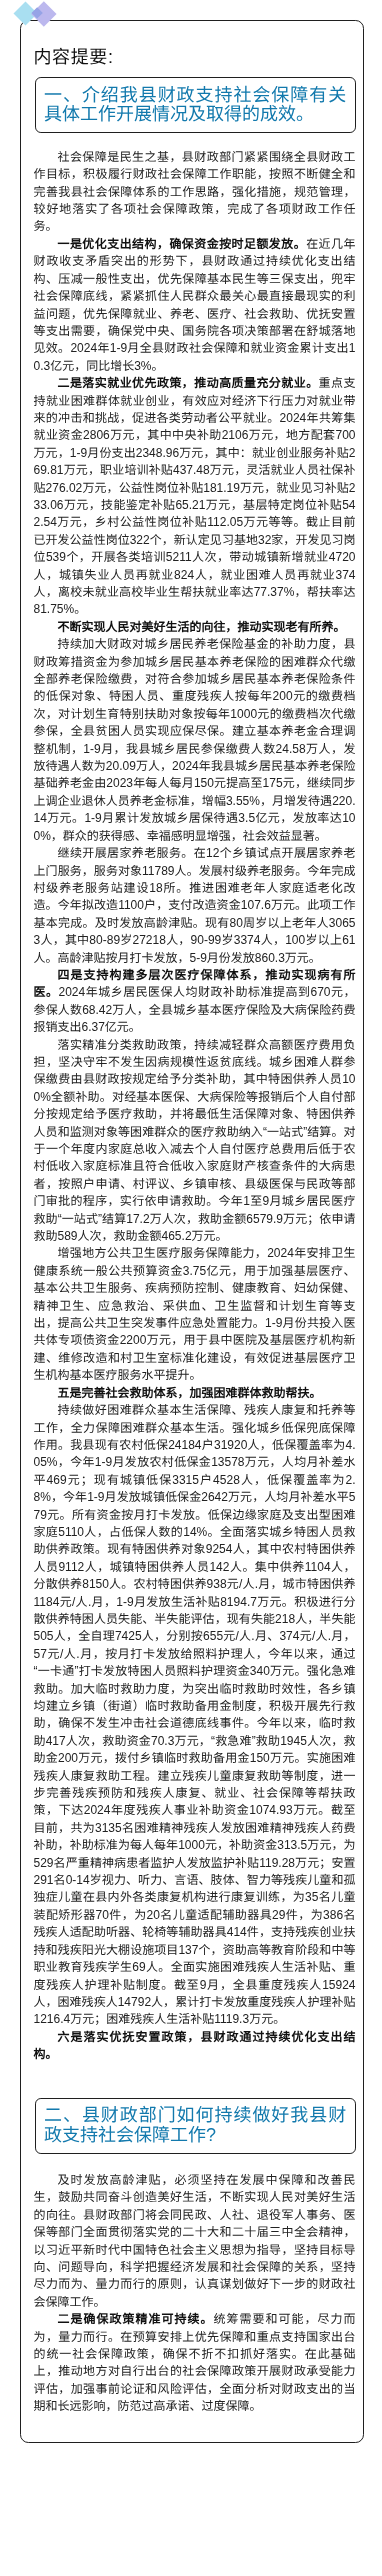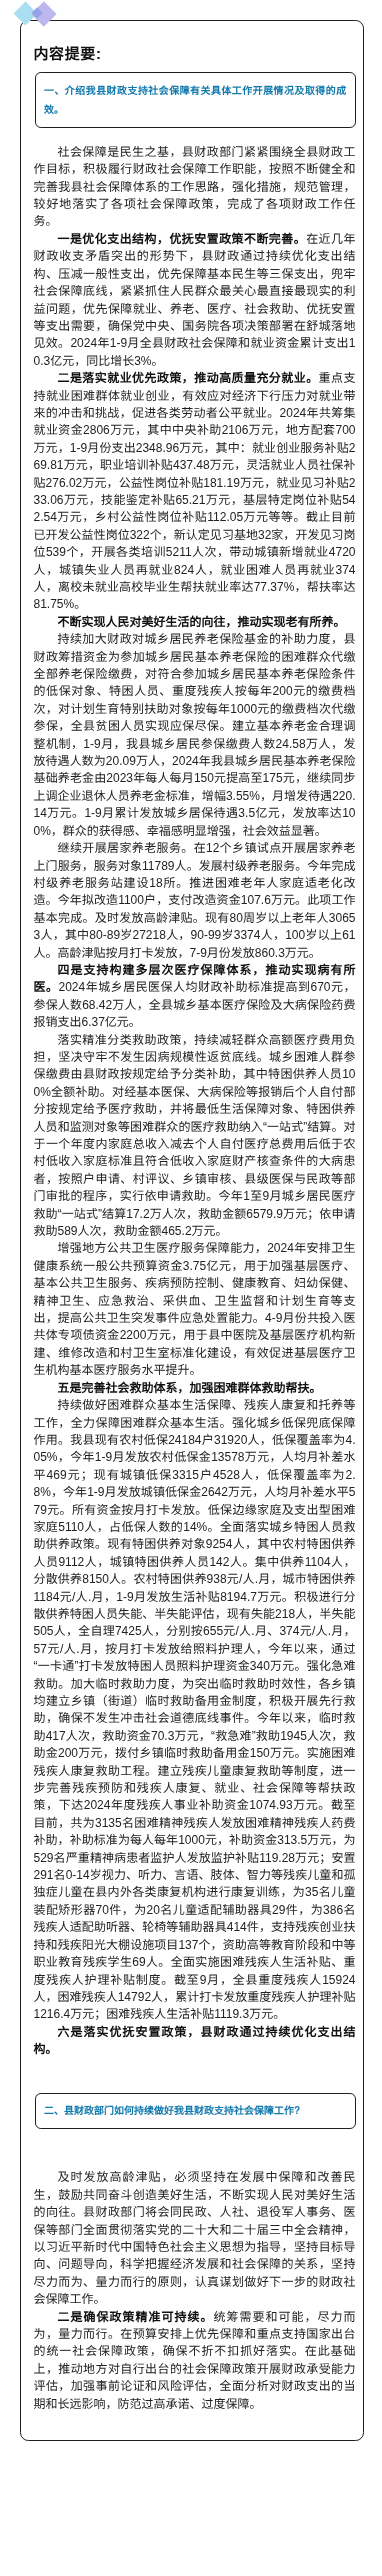--- a/index.html
+++ b/index.html
@@ -27,46 +27,46 @@
     width: 344px;
     box-sizing: border-box;
     background: #ffffff;
     border: 1.2px solid #1f1f1f;
     border-radius: 8.3px;
     padding: 11.8px 7px 26.6px 13px;
     z-index: 1;
   }
 
   .summary-label {
-    font-size: 15px;
-    font-weight: bold;
+    font-size: 18px;
+    font-weight: normal;
     color: #111111;
     margin: 9.4px 0 9.4px 0;
     letter-spacing: 0.6px;
   }
 
   .heading-box {
     box-sizing: border-box;
     border: 1.2px solid #1f1f1f;
     border-radius: 5.9px;
     padding: 7.7px 8.3px;
     margin: 0 0 15.4px 1.2px;
     background: #ffffff;
   }
   .heading-box .heading-text {
-    font-size: 10px;
+    font-size: 18px;
     line-height: 19.5px;
-    font-weight: bold;
+    font-weight: normal;
     color: #1279ad;
     text-align: justify;
     display: block;
   }
   .heading-box.second {
     margin-top: 34px;
-    margin-bottom: 40px;
+    margin-bottom: 18px;
   }
 
   .paras { margin: 0; }
   .para {
     margin: 0;
     font-size: 12px;
     line-height: 17.4px;
     text-align: justify;
     text-indent: 2em;
     color: #222222;
@@ -86,28 +86,28 @@
 <div class="frame">
 
   <div class="summary-label">内容提要:</div>
 
   <div class="heading-box">
     <span class="heading-text">一、介绍我县财政支持社会保障有关具体工作开展情况及取得的成效。</span>
   </div>
 
   <div class="paras">
       <p class="para">社会保障是民生之基，县财政部门紧紧围绕全县财政工作目标，积极履行财政社会保障工作职能，按照不断健全和完善我县社会保障体系的工作思路，强化措施，规范管理，较好地落实了各项社会保障政策，完成了各项财政工作任务。</p>
-      <p class="para"><b>一是优化支出结构，优抚安置政策不断完善。</b>在近几年财政收支矛盾突出的形势下，县财政通过持续优化支出结构、压减一般性支出，优先保障基本民生等三保支出，兜牢社会保障底线，紧紧抓住人民群众最关心最直接最现实的利益问题，优先保障就业、养老、医疗、社会救助、优抚安置等支出需要，确保党中央、国务院各项决策部署在舒城落地见效。2024年1-9月全县财政社会保障和就业资金累计支出10.3亿元，同比增长3%。</p>
+      <p class="para"><b>一是优化支出结构，确保资金按时足额发放。</b>在近几年财政收支矛盾突出的形势下，县财政通过持续优化支出结构、压减一般性支出，优先保障基本民生等三保支出，兜牢社会保障底线，紧紧抓住人民群众最关心最直接最现实的利益问题，优先保障就业、养老、医疗、社会救助、优抚安置等支出需要，确保党中央、国务院各项决策部署在舒城落地见效。2024年1-9月全县财政社会保障和就业资金累计支出10.3亿元，同比增长3%。</p>
       <p class="para"><b>二是落实就业优先政策，推动高质量充分就业。</b>重点支持就业困难群体就业创业，有效应对经济下行压力对就业带来的冲击和挑战，促进各类劳动者公平就业。2024年共筹集就业资金2806万元，其中中央补助2106万元，地方配套700万元，1-9月份支出2348.96万元，其中：就业创业服务补贴269.81万元，职业培训补贴437.48万元，灵活就业人员社保补贴276.02万元，公益性岗位补贴181.19万元，就业见习补贴233.06万元，技能鉴定补贴65.21万元，基层特定岗位补贴542.54万元，乡村公益性岗位补贴112.05万元等等。截止目前已开发公益性岗位322个，新认定见习基地32家，开发见习岗位539个，开展各类培训5211人次，带动城镇新增就业4720人，城镇失业人员再就业824人，就业困难人员再就业374人，离校未就业高校毕业生帮扶就业率达77.37%，帮扶率达81.75%。</p>
       <p class="para"><b>不断实现人民对美好生活的向往，推动实现老有所养。</b></p>
       <p class="para">持续加大财政对城乡居民养老保险基金的补助力度，县财政筹措资金为参加城乡居民基本养老保险的困难群众代缴全部养老保险缴费，对符合参加城乡居民基本养老保险条件的低保对象、特困人员、重度残疾人按每年200元的缴费档次，对计划生育特别扶助对象按每年1000元的缴费档次代缴参保，全县贫困人员实现应保尽保。建立基本养老金合理调整机制，1-9月，我县城乡居民参保缴费人数24.58万人，发放待遇人数为20.09万人，2024年我县城乡居民基本养老保险基础养老金由2023年每人每月150元提高至175元，继续同步上调企业退休人员养老金标准，增幅3.55%，月增发待遇220.14万元。1-9月累计发放城乡居保待遇3.5亿元，发放率达100%，群众的获得感、幸福感明显增强，社会效益显著。</p>
-      <p class="para">继续开展居家养老服务。在12个乡镇试点开展居家养老上门服务，服务对象11789人。发展村级养老服务。今年完成村级养老服务站建设18所。推进困难老年人家庭适老化改造。今年拟改造1100户，支付改造资金107.6万元。此项工作基本完成。及时发放高龄津贴。现有80周岁以上老年人30653人，其中80-89岁27218人，90-99岁3374人，100岁以上61人。高龄津贴按月打卡发放，7-9月份发放860.3万元。</p>
+      <p class="para">继续开展居家养老服务。在12个乡镇试点开展居家养老上门服务，服务对象11789人。发展村级养老服务。今年完成村级养老服务站建设18所。推进困难老年人家庭适老化改造。今年拟改造1100户，支付改造资金107.6万元。此项工作基本完成。及时发放高龄津贴。现有80周岁以上老年人30653人，其中80-89岁27218人，90-99岁3374人，100岁以上61人。高龄津贴按月打卡发放，5-9月份发放860.3万元。</p>
       <p class="para"><b>四是支持构建多层次医疗保障体系，推动实现病有所医。</b>2024年城乡居民医保人均财政补助标准提高到670元，参保人数68.42万人，全县城乡基本医疗保险及大病保险药费报销支出6.37亿元。</p>
       <p class="para">落实精准分类救助政策，持续减轻群众高额医疗费用负担，坚决守牢不发生因病规模性返贫底线。城乡困难人群参保缴费由县财政按规定给予分类补助，其中特困供养人员100%全额补助。对经基本医保、大病保险等报销后个人自付部分按规定给予医疗救助，并将最低生活保障对象、特困供养人员和监测对象等困难群众的医疗救助纳入“一站式”结算。对于一个年度内家庭总收入减去个人自付医疗总费用后低于农村低收入家庭标准且符合低收入家庭财产核查条件的大病患者，按照户申请、村评议、乡镇审核、县级医保与民政等部门审批的程序，实行依申请救助。今年1至9月城乡居民医疗救助“一站式”结算17.2万人次，救助金额6579.9万元；依申请救助589人次，救助金额465.2万元。</p>
-      <p class="para">增强地方公共卫生医疗服务保障能力，2024年安排卫生健康系统一般公共预算资金3.75亿元，用于加强基层医疗、基本公共卫生服务、疾病预防控制、健康教育、妇幼保健、精神卫生、应急救治、采供血、卫生监督和计划生育等支出，提高公共卫生突发事件应急处置能力。4-9月份共投入医共体专项债资金2200万元，用于县中医院及基层医疗机构新建、维修改造和村卫生室标准化建设，有效促进基层医疗卫生机构基本医疗服务水平提升。</p>
+      <p class="para">增强地方公共卫生医疗服务保障能力，2024年安排卫生健康系统一般公共预算资金3.75亿元，用于加强基层医疗、基本公共卫生服务、疾病预防控制、健康教育、妇幼保健、精神卫生、应急救治、采供血、卫生监督和计划生育等支出，提高公共卫生突发事件应急处置能力。1-9月份共投入医共体专项债资金2200万元，用于县中医院及基层医疗机构新建、维修改造和村卫生室标准化建设，有效促进基层医疗卫生机构基本医疗服务水平提升。</p>
       <p class="para"><b>五是完善社会救助体系，加强困难群体救助帮扶。</b></p>
       <p class="para">持续做好困难群众基本生活保障、残疾人康复和托养等工作，全力保障困难群众基本生活。强化城乡低保兜底保障作用。我县现有农村低保24184户31920人，低保覆盖率为4.05%，今年1-9月发放农村低保金13578万元，人均月补差水平469元；现有城镇低保3315户4528人，低保覆盖率为2.8%，今年1-9月发放城镇低保金2642万元，人均月补差水平579元。所有资金按月打卡发放。低保边缘家庭及支出型困难家庭5110人，占低保人数的14%。全面落实城乡特困人员救助供养政策。现有特困供养对象9254人，其中农村特困供养人员9112人，城镇特困供养人员142人。集中供养1104人，分散供养8150人。农村特困供养938元/人.月，城市特困供养1184元/人.月，1-9月发放生活补贴8194.7万元。积极进行分散供养特困人员失能、半失能评估，现有失能218人，半失能505人，全自理7425人，分别按655元/人.月、374元/人.月，57元/人.月，按月打卡发放给照料护理人，今年以来，通过“一卡通”打卡发放特困人员照料护理资金340万元。强化急难救助。加大临时救助力度，为突出临时救助时效性，各乡镇均建立乡镇（街道）临时救助备用金制度，积极开展先行救助，确保不发生冲击社会道德底线事件。今年以来，临时救助417人次，救助资金70.3万元，“救急难”救助1945人次，救助金200万元，拨付乡镇临时救助备用金150万元。实施困难残疾人康复救助工程。建立残疾儿童康复救助等制度，进一步完善残疾预防和残疾人康复、就业、社会保障等帮扶政策，下达2024年度残疾人事业补助资金1074.93万元。截至目前，共为3135名困难精神残疾人发放困难精神残疾人药费补助，补助标准为每人每年1000元，补助资金313.5万元，为529名严重精神病患者监护人发放监护补贴119.28万元；安置291名0-14岁视力、听力、言语、肢体、智力等残疾儿童和孤独症儿童在县内外各类康复机构进行康复训练，为35名儿童装配矫形器70件，为20名儿童适配辅助器具29件，为386名残疾人适配助听器、轮椅等辅助器具414件，支持残疾创业扶持和残疾阳光大棚设施项目137个，资助高等教育阶段和中等职业教育残疾学生69人。全面实施困难残疾人生活补贴、重度残疾人护理补贴制度。截至9月，全县重度残疾人15924人，困难残疾人14792人，累计打卡发放重度残疾人护理补贴1216.4万元；困难残疾人生活补贴1119.3万元。</p>
       <p class="para"><b>六是落实优抚安置政策，县财政通过持续优化支出结构。</b></p>
     </div>
 
   <div class="heading-box second">
     <span class="heading-text">二、县财政部门如何持续做好我县财政支持社会保障工作?</span>
   </div>
 
   <div class="paras">

